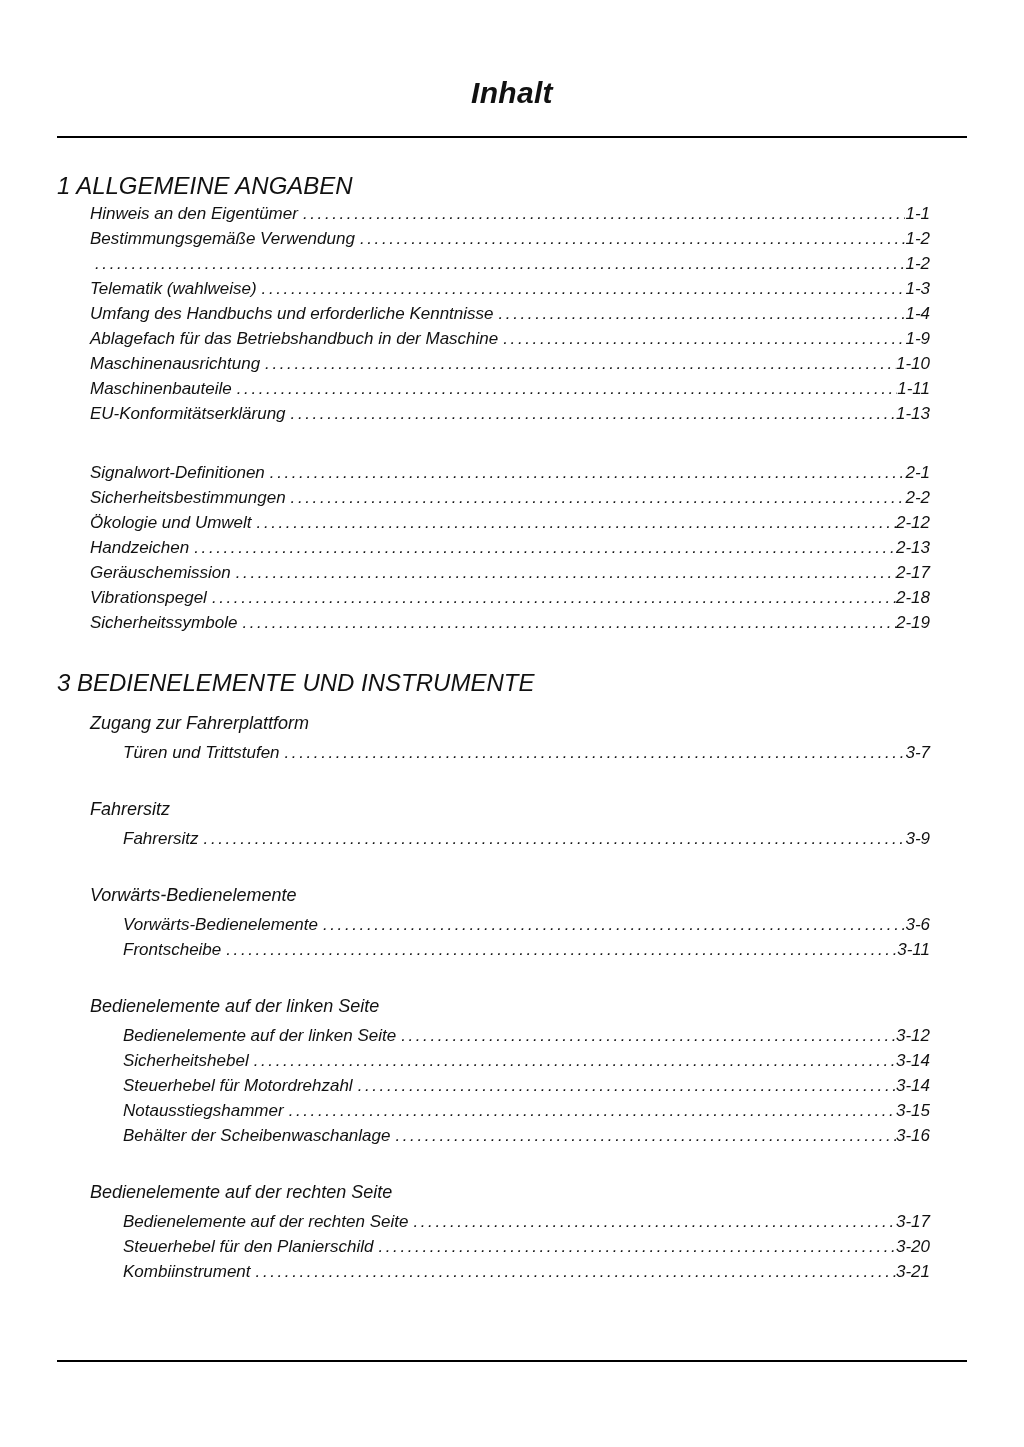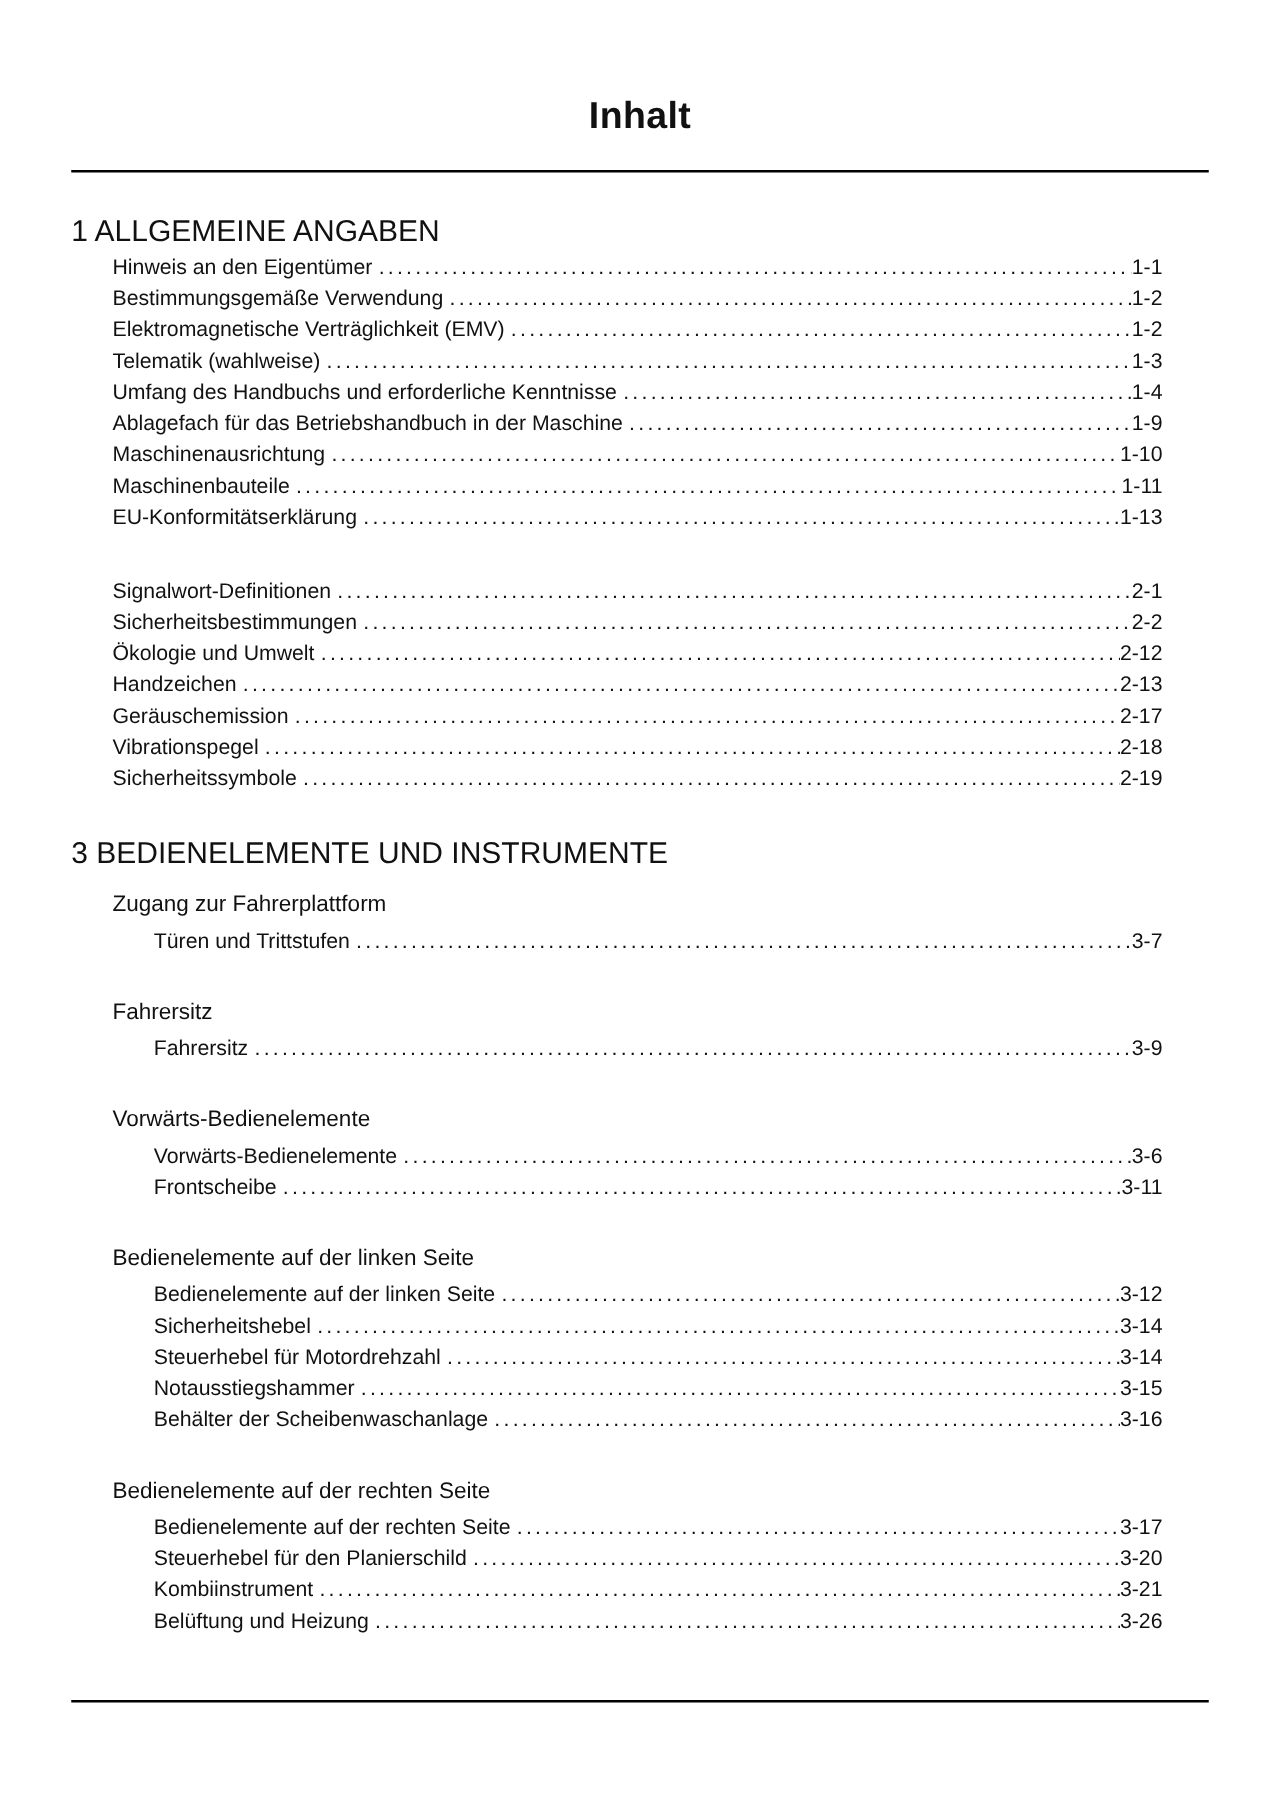--- a/index.html
+++ b/index.html
@@ -10,20 +10,21 @@
     font-family: "Liberation Sans", "DejaVu Sans", sans-serif;
     color: #111111;
     overflow: hidden;
   }
   .page {
     width: 1024px;
     height: 1435px;
     padding: 76px 57px 73px 57px;
     display: flex;
     flex-direction: column;
+    font-style: italic;
   }
   .doc-title {
     text-align: center;
     font-size: 30px;
     font-weight: bold;
     line-height: 34px;
     letter-spacing: 0.3px;
   }
   .rule { height: 2px; background: #000000; flex: 0 0 auto; }
   .title-rule { margin-top: 26px; }
@@ -91,21 +92,20 @@
               <span class="entry-title">Hinweis an den Eigentümer</span>
               <span class="leader"></span>
               <span class="entry-page">1-1</span>
             </div>
             <div class="entry">
               <span class="entry-title">Bestimmungsgemäße Verwendung</span>
               <span class="leader"></span>
               <span class="entry-page">1-2</span>
             </div>
             <div class="entry">
-              <span class="entry-title">Elektromagnetische Verträglichkeit (EMV)</span>
               <span class="leader"></span>
               <span class="entry-page">1-2</span>
             </div>
             <div class="entry">
               <span class="entry-title">Telematik (wahlweise)</span>
               <span class="leader"></span>
               <span class="entry-page">1-3</span>
             </div>
             <div class="entry">
               <span class="entry-title">Umfang des Handbuchs und erforderliche Kenntnisse</span>
@@ -254,23 +254,18 @@
             <div class="entry">
               <span class="entry-title">Steuerhebel für den Planierschild</span>
               <span class="leader"></span>
               <span class="entry-page">3-20</span>
             </div>
             <div class="entry">
               <span class="entry-title">Kombiinstrument</span>
               <span class="leader"></span>
               <span class="entry-page">3-21</span>
             </div>
-            <div class="entry">
-              <span class="entry-title">Belüftung und Heizung</span>
-              <span class="leader"></span>
-              <span class="entry-page">3-26</span>
-            </div>
           </div>
         </div>
       </section>
     </main>
   <div class="rule bottom-rule"></div>
 </div>
 
 </body></html>

